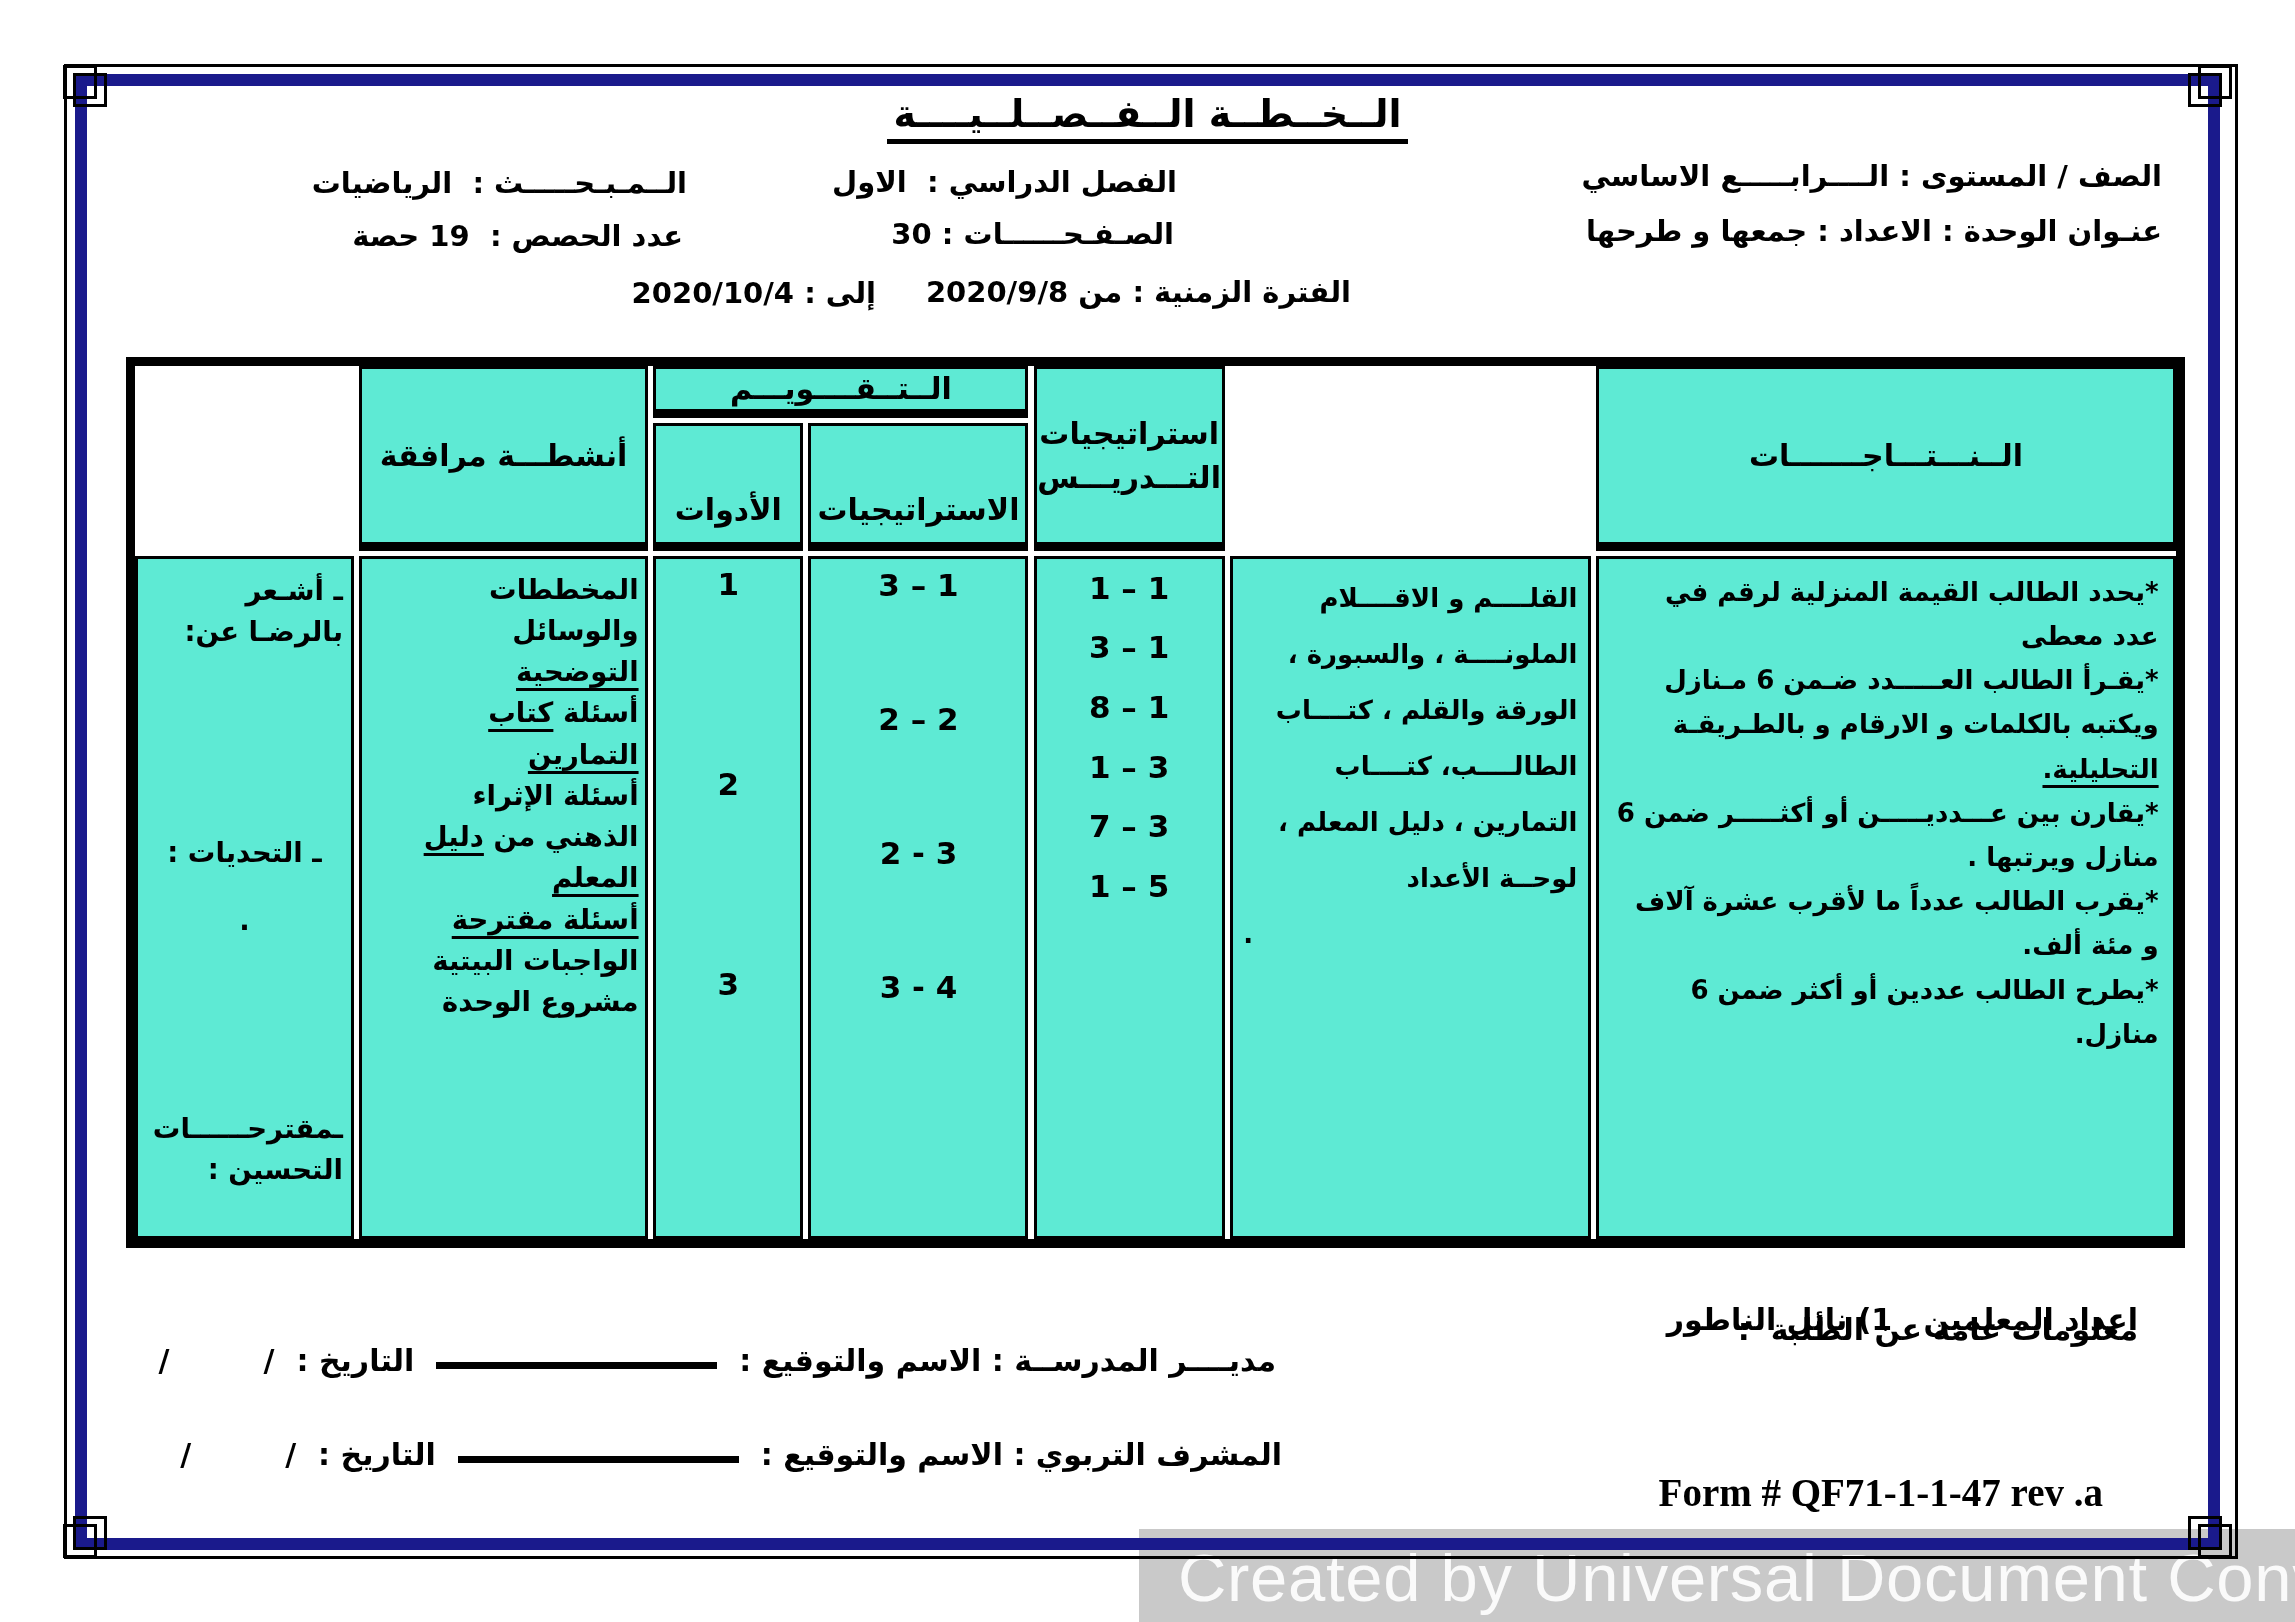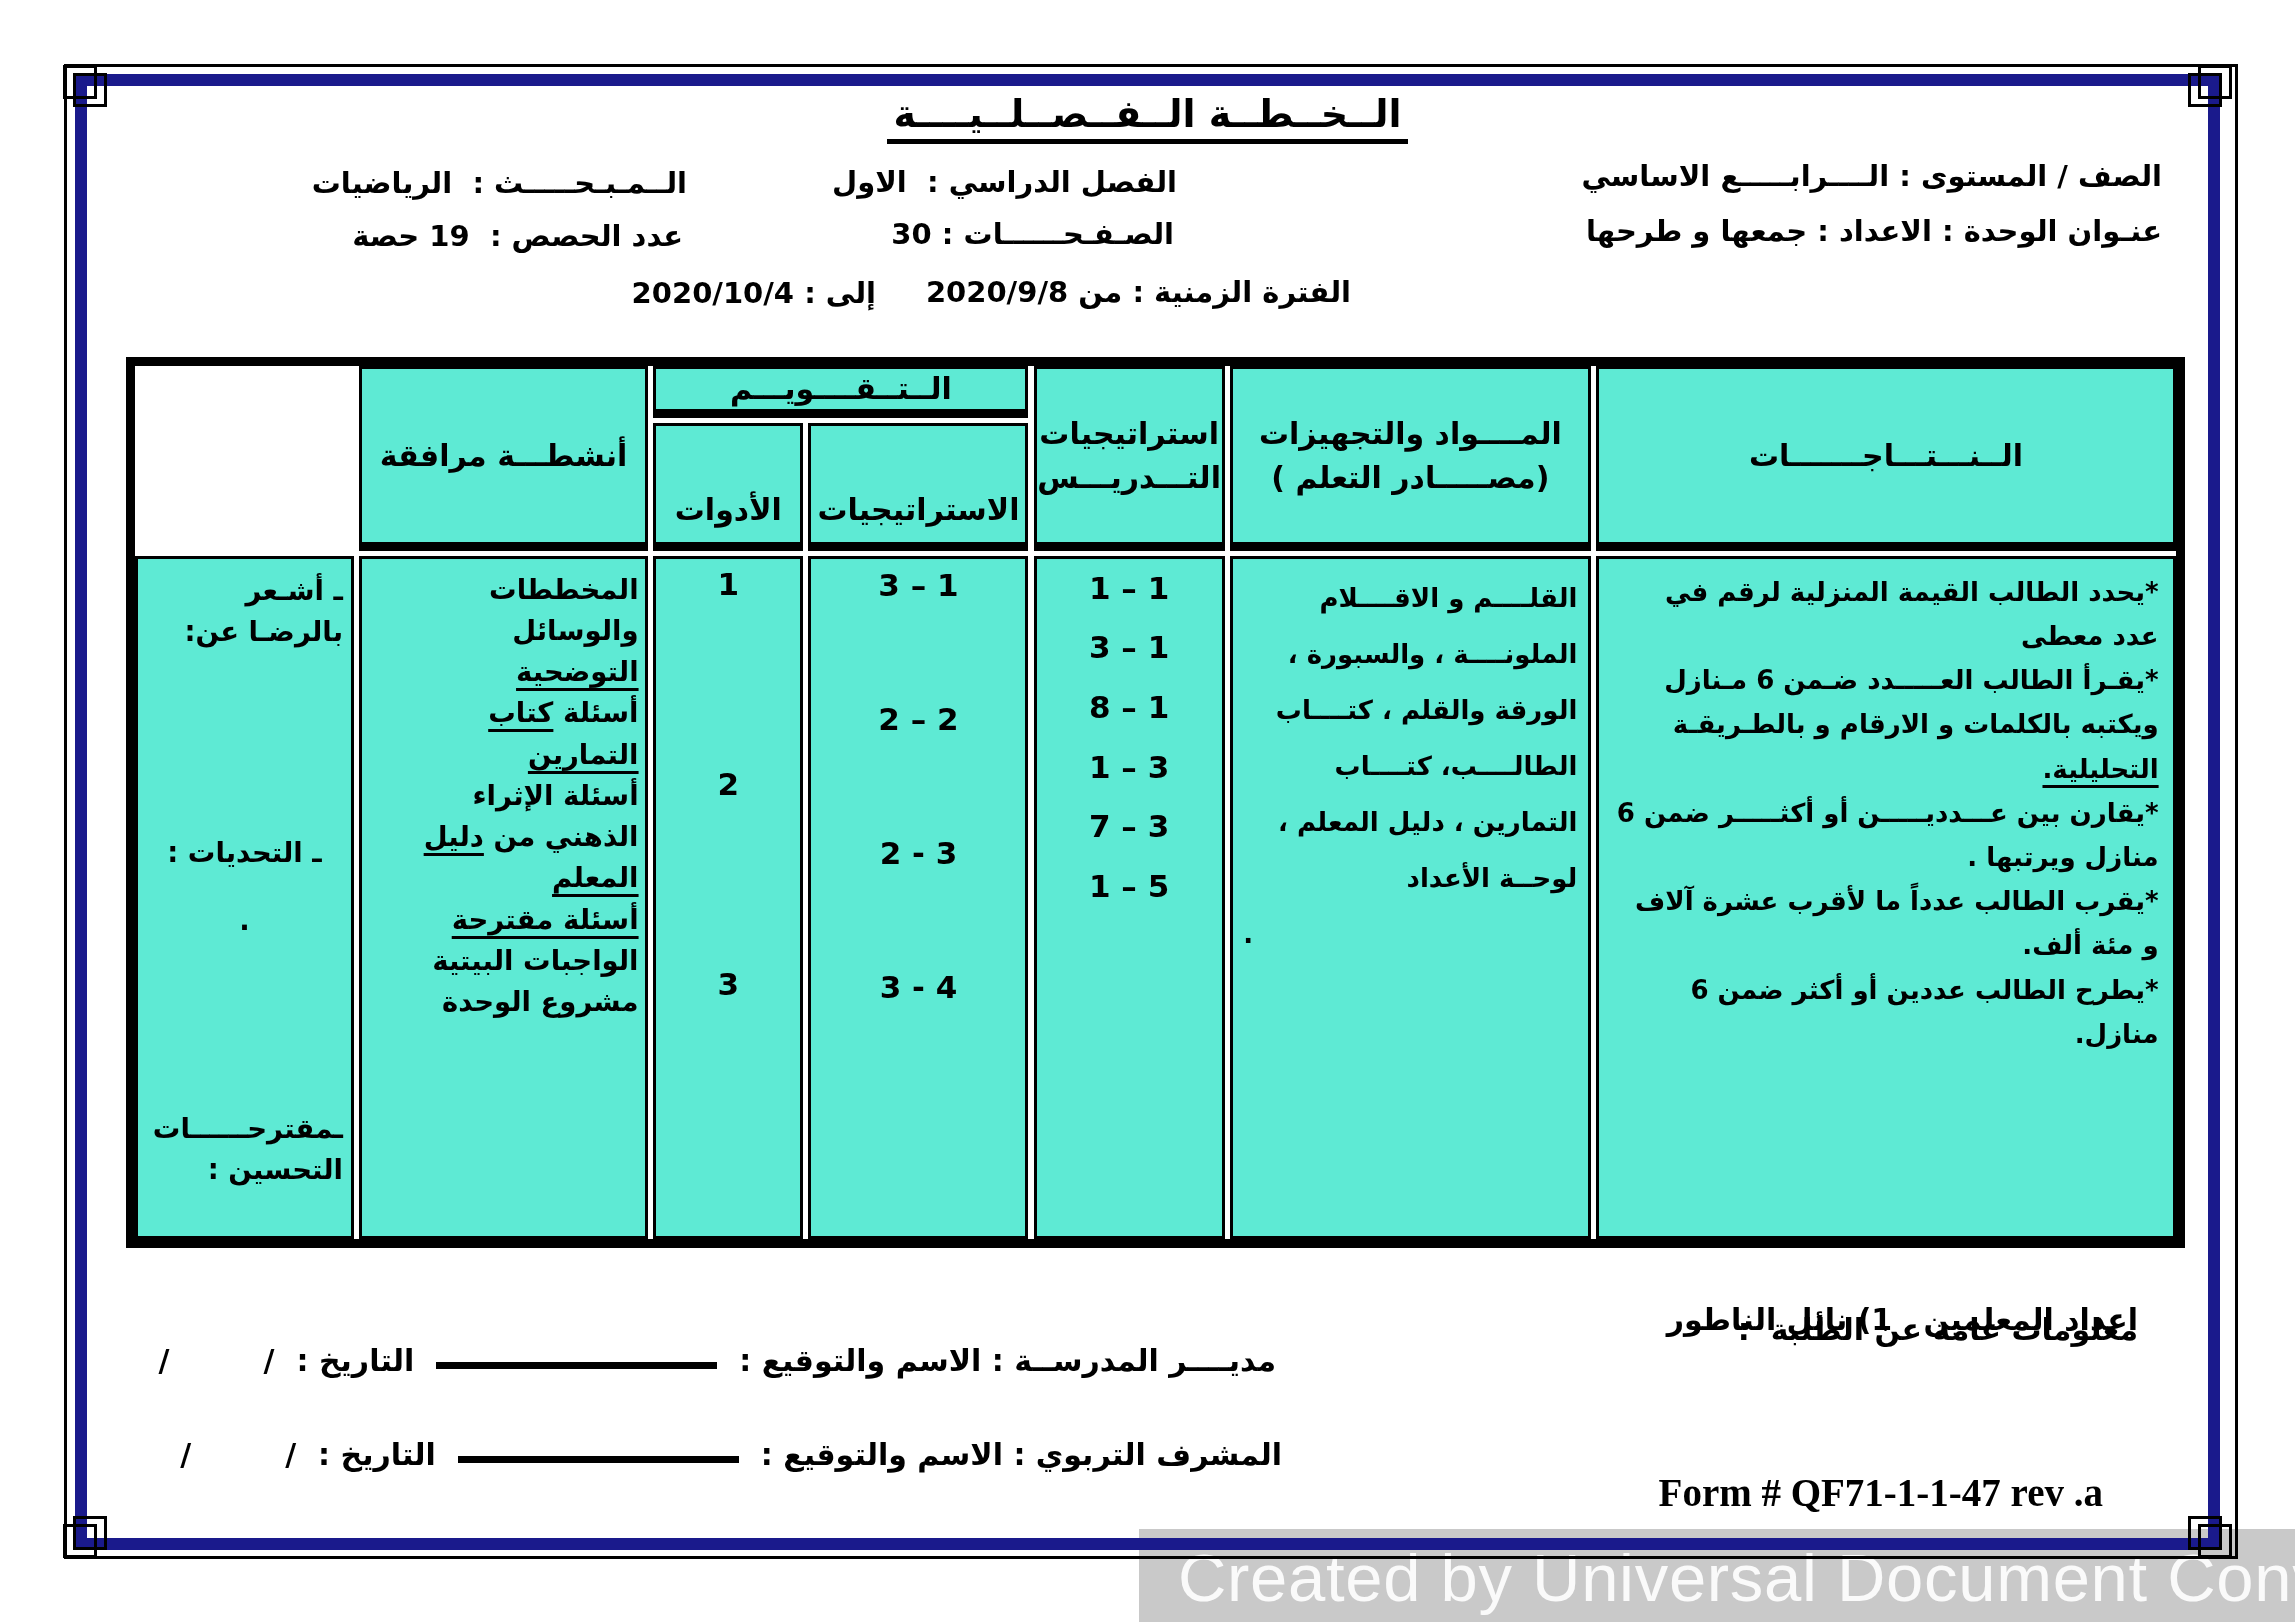--- a/index.html
+++ b/index.html
@@ -113,22 +113,20 @@
     <span class="hline h-grade">الصف / المستوى : الــــرابـــــع الاساسي</span>
     <span class="hline h-sem">الفصل الدراسي :  الاول</span>
     <span class="hline h-pages">الصـفـحــــــات : 30</span>
     <span class="hline h-period">الفترة الزمنية : من 2020/9/8</span>
     <span class="hline h-subject">الــمـبـحـــــث :  الرياضيات</span>
     <span class="hline h-lessons">عدد الحصص :  19 حصة</span>
     <span class="hline h-to">إلى : 2020/10/4</span>
 
     <div class="tbl">
       <div class="cell hc c-out">الــنـــتـــاجـــــــات</div>
-      <div class="cell hc c-mat">المــــواد والتجهيزات
-(مصـــــادر التعلم )</div>
       <div class="cell hc c-tea">استراتيجيات
 التـــدريـــس</div>
       <div class="cell hc c-evl">الــتــقــــويـــم</div>
       <div class="cell hc c-est">الاستراتيجيات</div>
       <div class="cell hc c-too">الأدوات</div>
       <div class="cell hc c-act">أنشطـــة مرافقة</div>
 
       <div class="cell b-out">
         <p><span>*يحدد الطالب القيمة المنزلية لرقم في عدد معطى</span><span class="u"></span></p>
         <p><span>*يقـرأ الطالب العـــــدد ضـمن 6 مـنازل ويكتبه بالكلمات و الارقام و بالطـريقـة </span><span class="u">التحليلية.</span></p>

